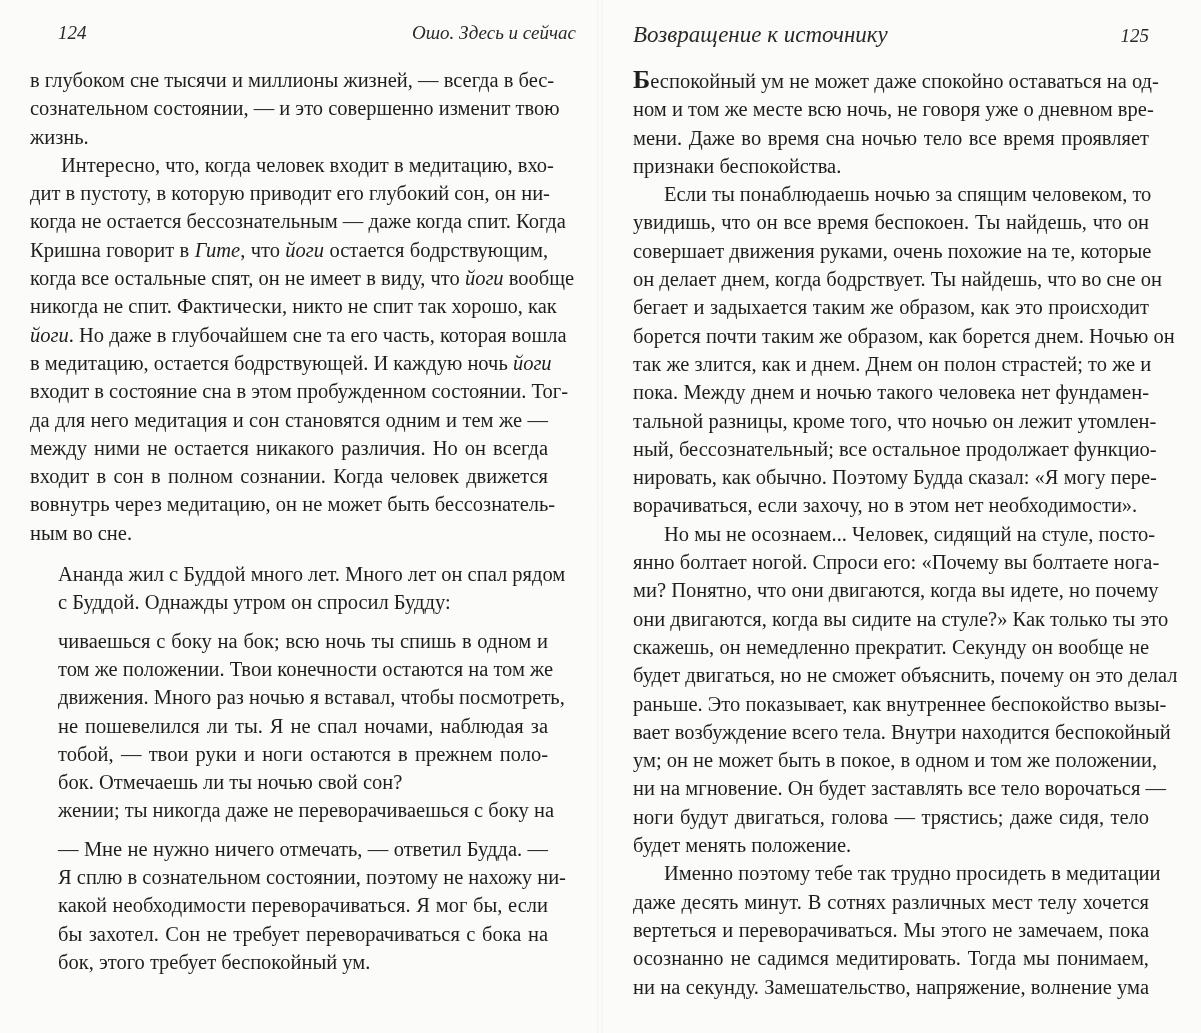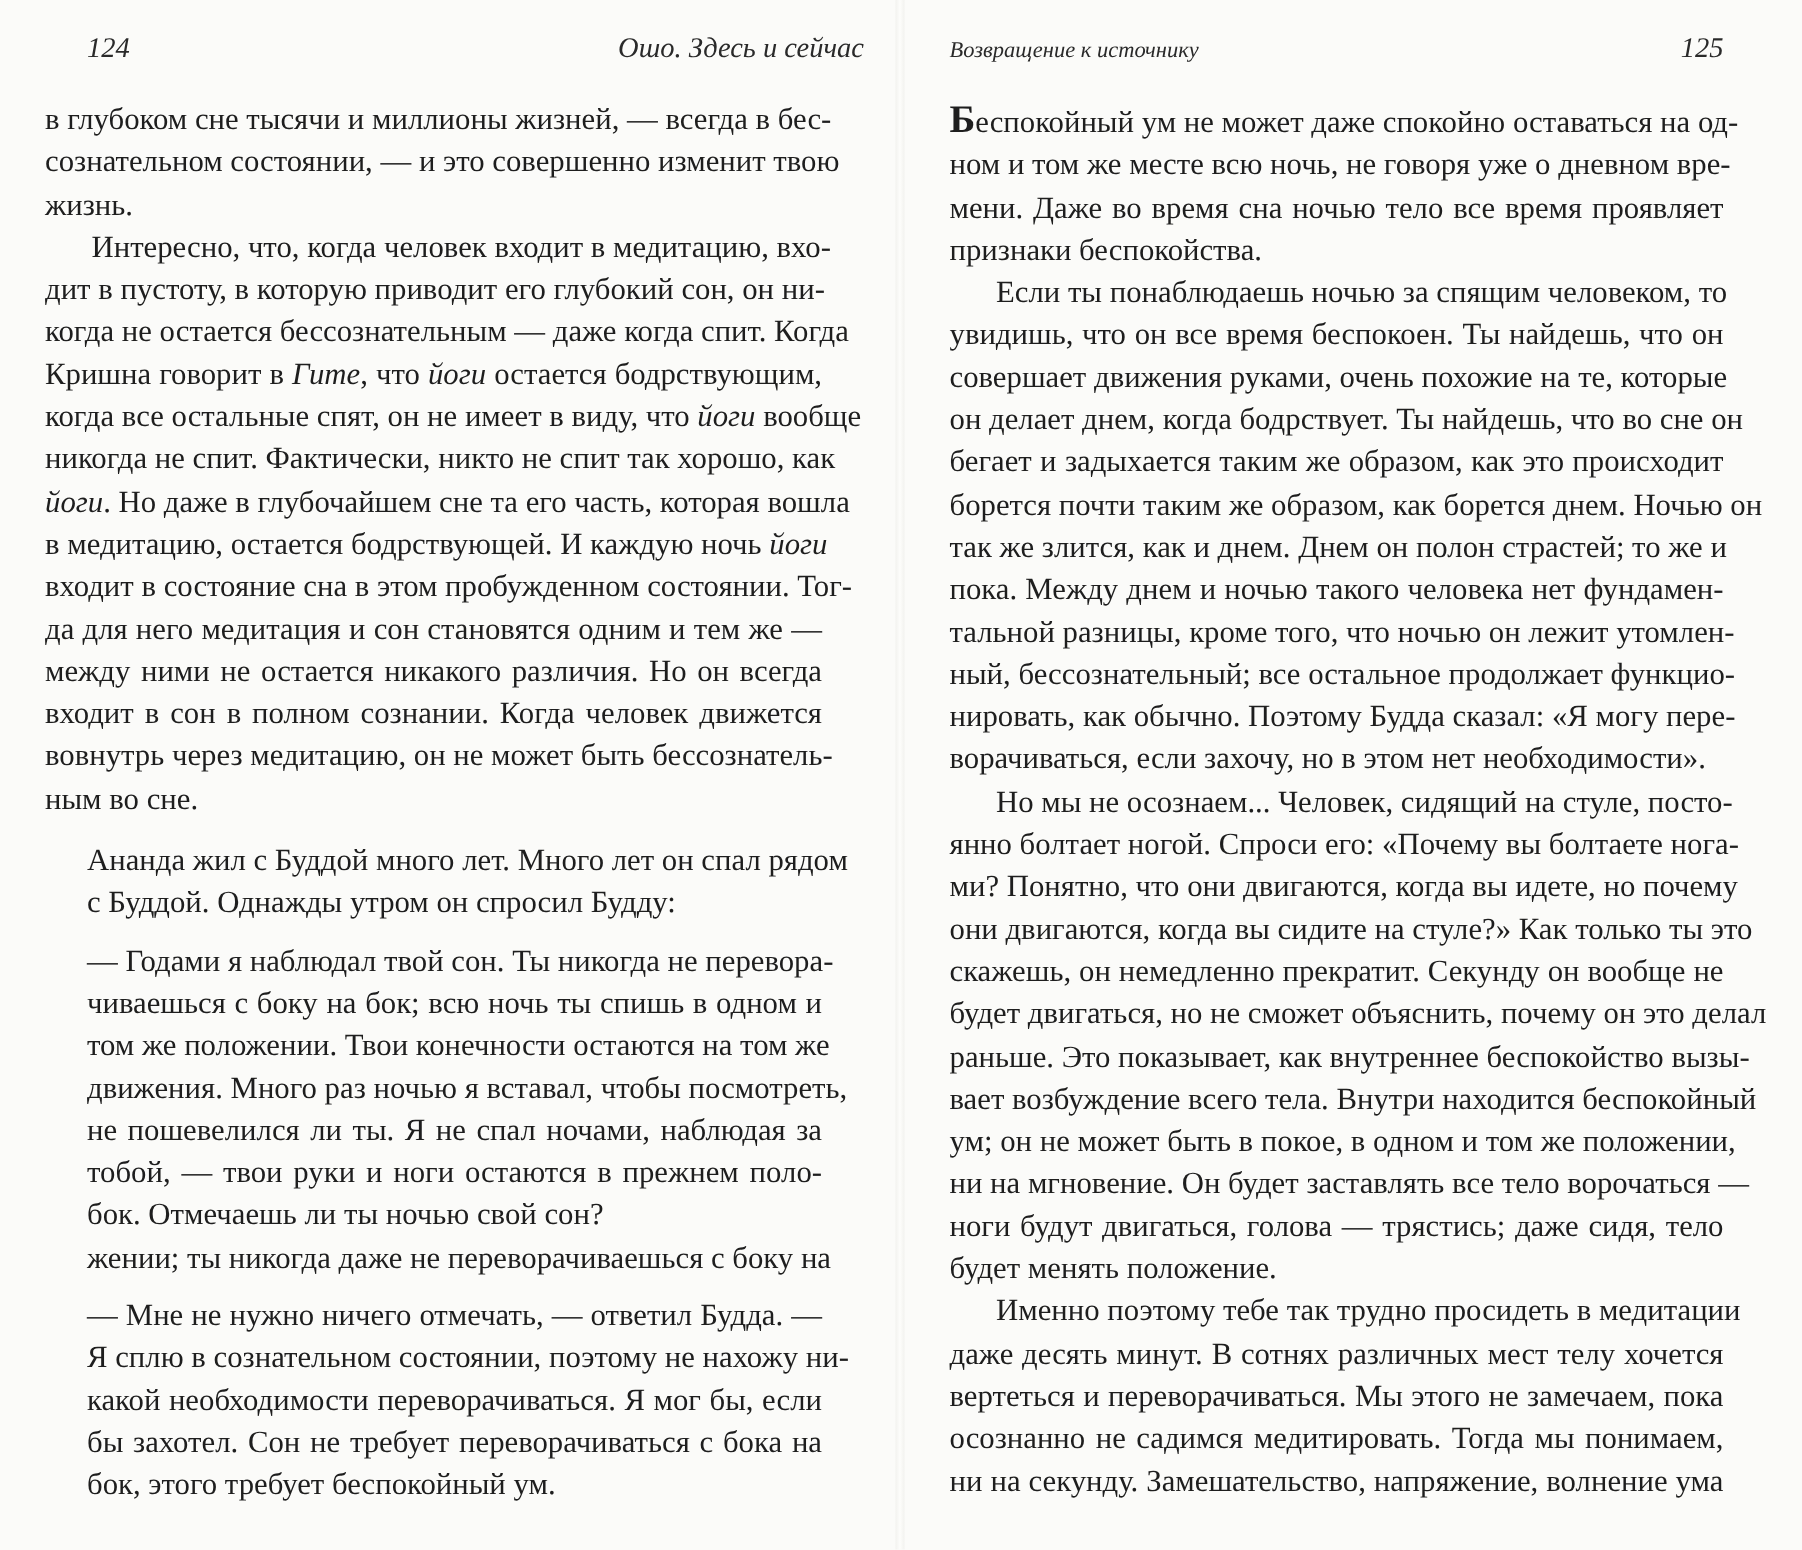--- a/index.html
+++ b/index.html
@@ -15,21 +15,21 @@
   }
   .page.left { left: 0; width: 600px; }
   .page.right { left: 600px; width: 601px; }
   .header {
     position: absolute; top: 22px;
     font-style: italic; font-size: 19px; color: #2a2a2a;
     display: flex; justify-content: space-between; align-items: baseline;
   }
   .left .header { left: 30px; width: 518px; margin-left: 28px; }
   .right .header { left: 33px; width: 516px; }
-  .right .header .title { font-size: 15px; }
+  .right .header .title { font-size: 23px; }
   .body {
     position: absolute; top: 66px;
     font-size: 20.5px; line-height: 28.3px;
     text-align: justify;
   }
   .left .body { left: 30px; width: 518px; }
   .right .body { left: 33px; width: 516px; }
   .line { display: block; white-space: nowrap; text-align-last: justify; }
   .line.last { text-align-last: left; }
   .indent { padding-left: 31px; }
@@ -67,21 +67,20 @@
     <span class="line">да для него медитация и сон становятся одним и тем же —</span>
     <span class="line">между ними не остается никакого различия. Но он всегда</span>
     <span class="line">входит в сон в полном сознании. Когда человек движется</span>
     <span class="line">вовнутрь через медитацию, он не может быть бессознатель-</span>
     <span class="line last">ным во сне.</span>
     <div class="gap"></div>
     <div class="quote">
       <span class="line">Ананда жил с Буддой много лет. Много лет он спал рядом</span>
       <span class="line last">с Буддой. Однажды утром он спросил Будду:</span>
       <div class="gap-sm"></div>
-      <span class="line">— Годами я наблюдал твой сон. Ты никогда не перевора-</span>
       <span class="line">чиваешься с боку на бок; всю ночь ты спишь в одном и</span>
       <span class="line">том же положении. Твои конечности остаются на том же</span>
       <span class="line">движения. Много раз ночью я вставал, чтобы посмотреть,</span>
       <span class="line">не пошевелился ли ты. Я не спал ночами, наблюдая за</span>
       <span class="line">тобой, — твои руки и ноги остаются в прежнем поло-</span>
       <span class="line last">бок. Отмечаешь ли ты ночью свой сон?</span>
       <span class="line">жении; ты никогда даже не переворачиваешься с боку на</span>
       <div class="gap-sm"></div>
       <span class="line">— Мне не нужно ничего отмечать, — ответил Будда. —</span>
       <span class="line">Я сплю в сознательном состоянии, поэтому не нахожу ни-</span>

